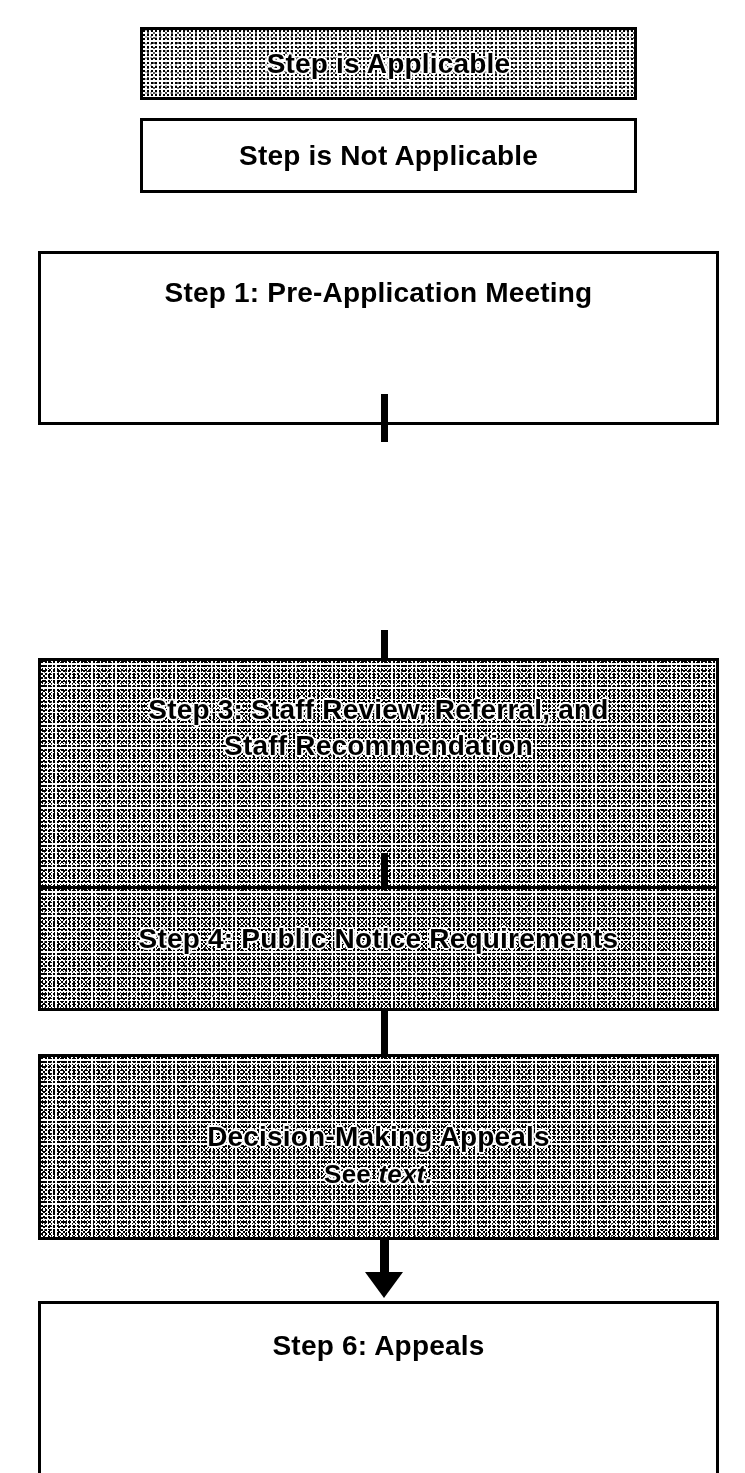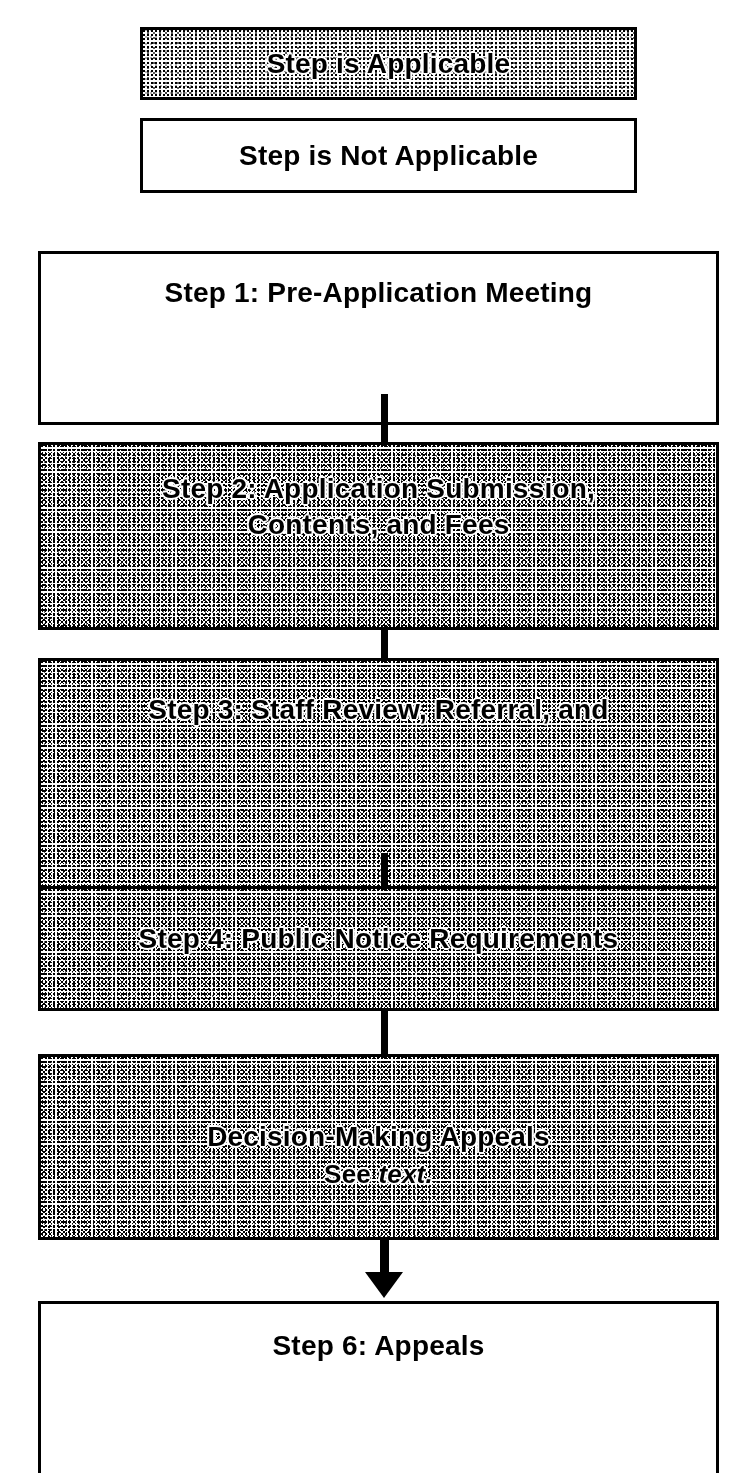--- a/index.html
+++ b/index.html
@@ -116,29 +116,26 @@
   <div class="legend-box shaded-light" style="left:140px; top:27px; width:497px; height:73px;">
     <span class="legend-text t28 over-shade">Step is Applicable</span>
   </div>
 
   <div class="node" style="left:38px; top:251px; width:681px; height:174px; background:#ffffff;">
     <div class="node-text t28" style="top:23px;">Step 1: Pre-Application Meeting</div>
   </div>
 
   <div class="connector" style="left:381px; top:394px; height:48px;"></div>
 
-  <div class="node shaded" style="left:38px; top:442px; width:681px; height:188px;">
-    <div class="node-text t28 over-shade" style="top:28px;">Step 2: Application Submission,</div>
-    <div class="node-text t28 over-shade" style="top:64px;">Contents, and Fees</div>
-  </div>
 
   <div class="connector" style="left:381px; top:630px; height:28px;"></div>
 
   <div class="node shaded" style="left:38px; top:658px; width:681px; height:252px;">
     <div class="node-text t28 over-shade" style="top:33px;">Step 3: Staff Review, Referral, and</div>
+    <div class="node-text t28 over-shade" style="top:69px;">Staff Recommendation</div>
   </div>
 
   <div class="connector" style="left:381px; top:853px; height:33px;"></div>
 
   <div class="node shaded" style="left:38px; top:886px; width:681px; height:125px;">
     <div class="node-text t28 over-shade" style="top:34px;">Step 4: Public Notice Requirements</div>
   </div>
 
   <div class="connector" style="left:381px; top:1011px; height:43px;"></div>
 

